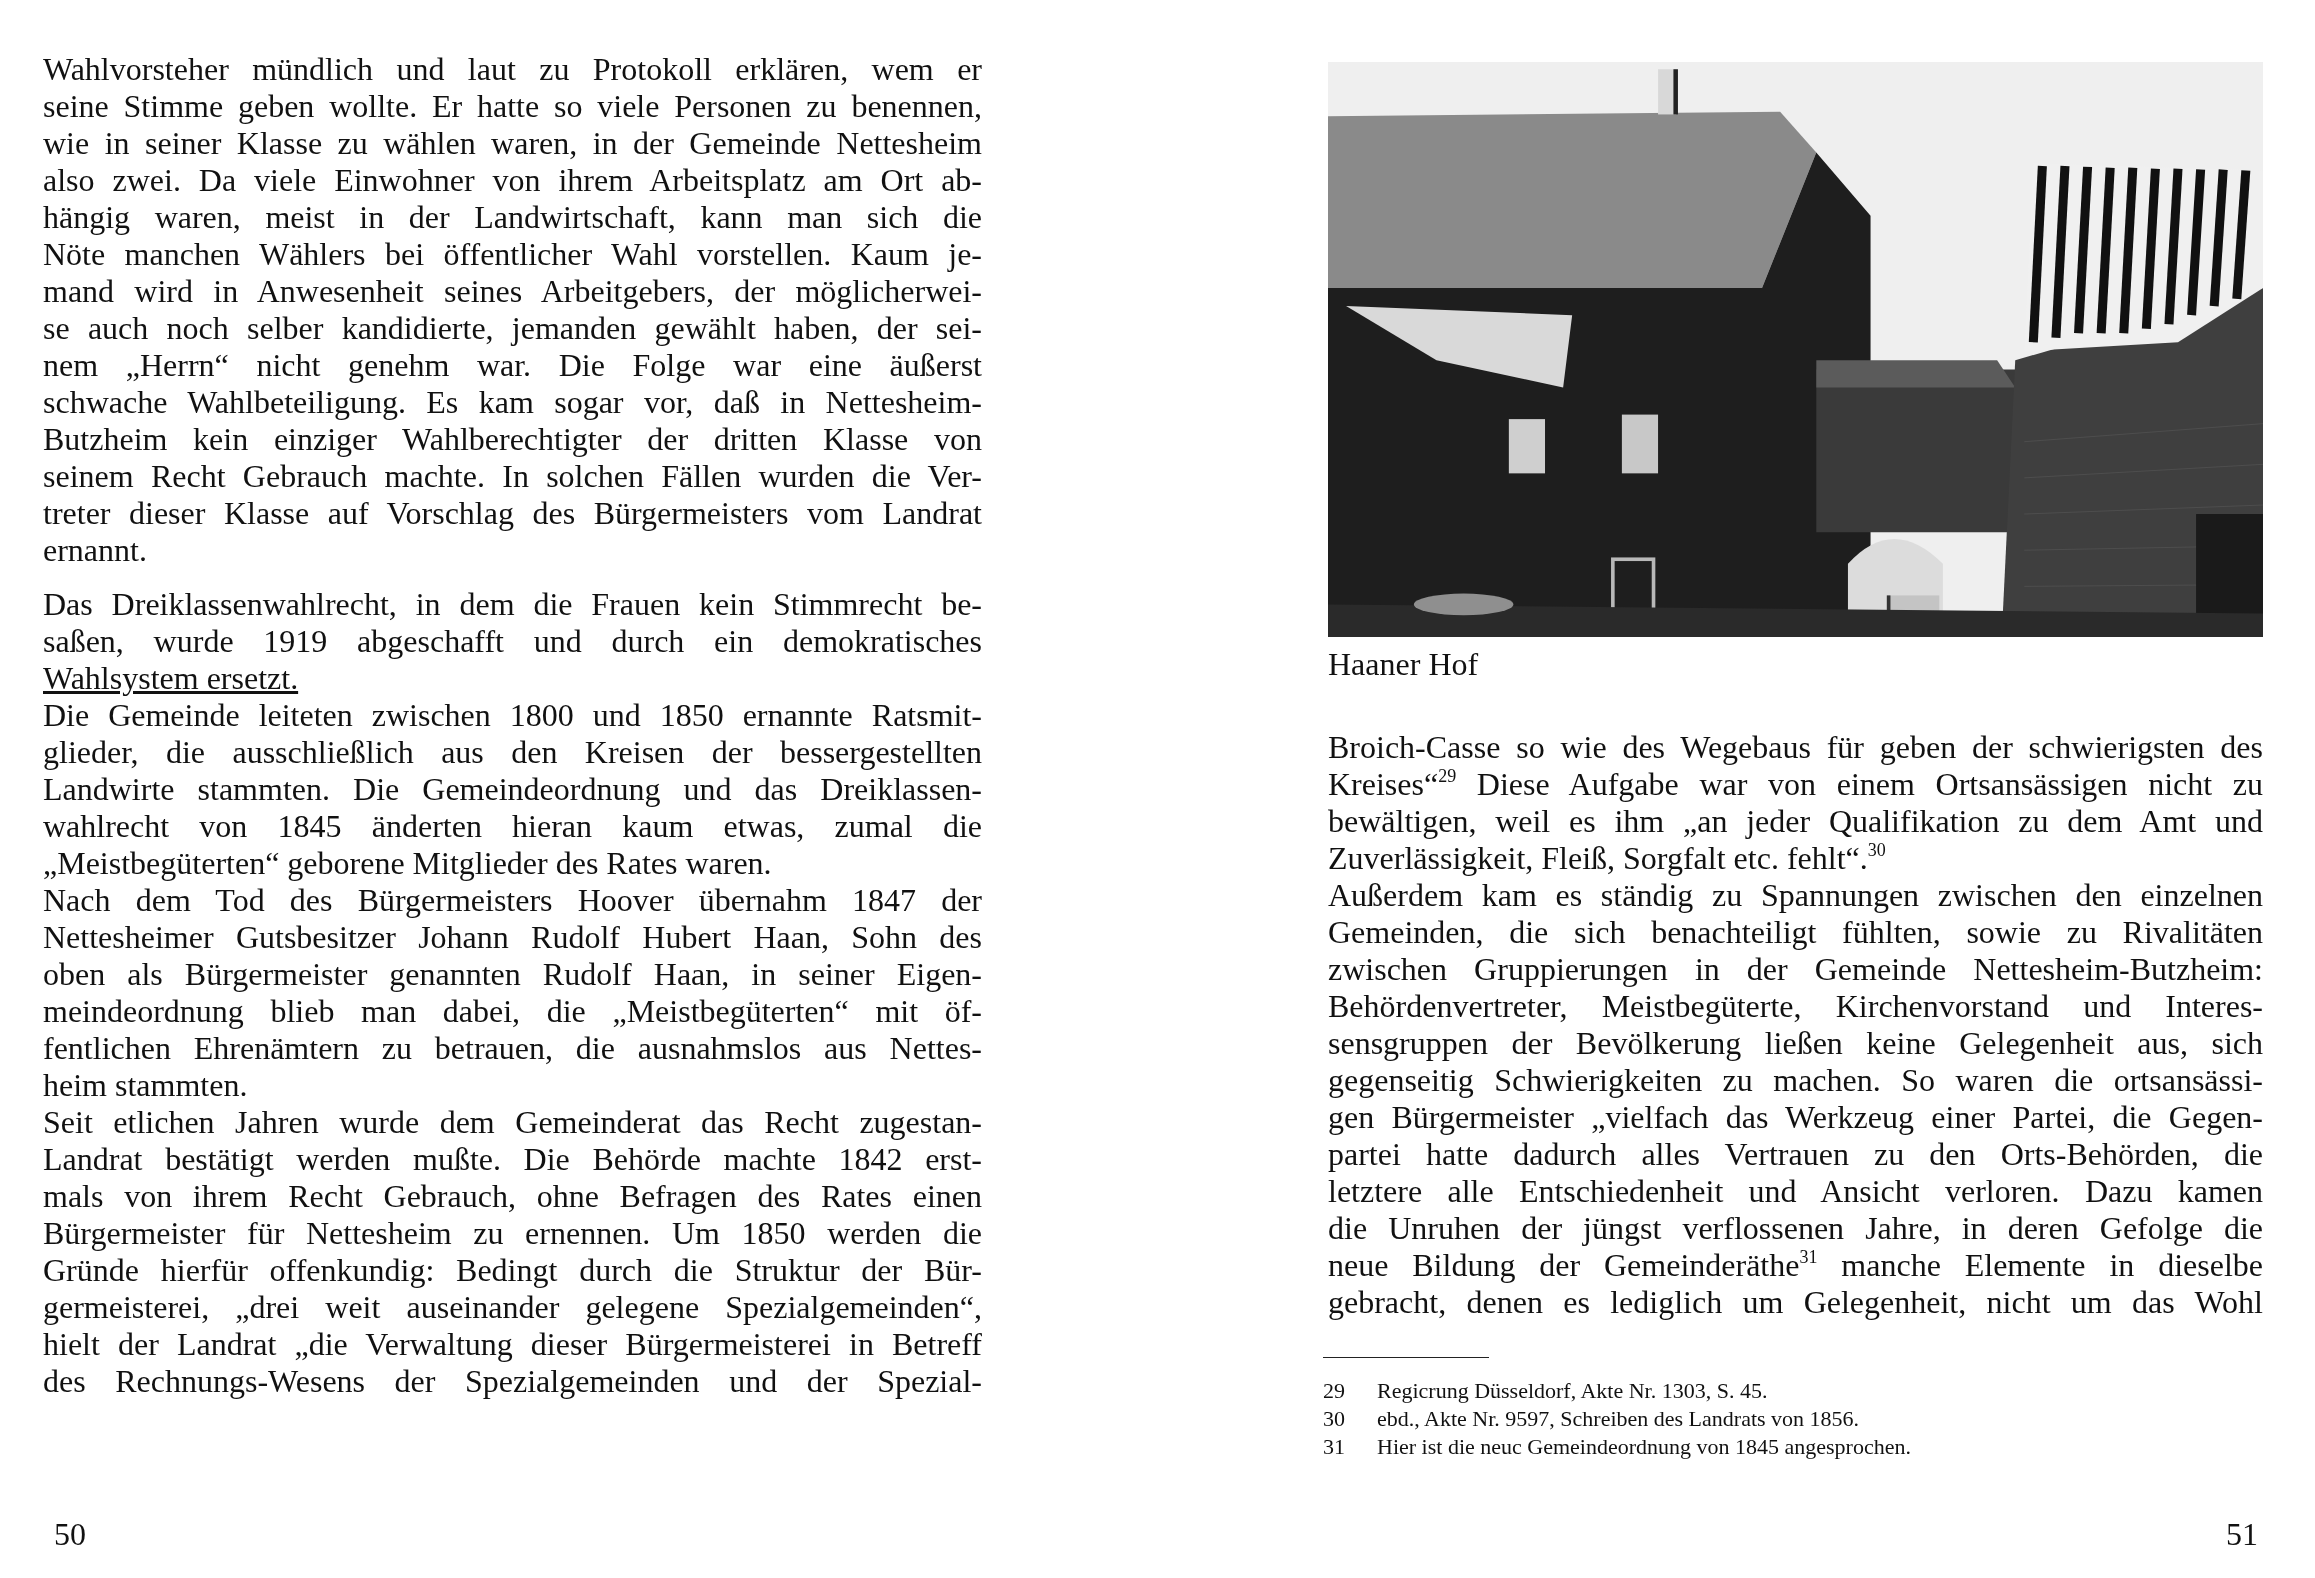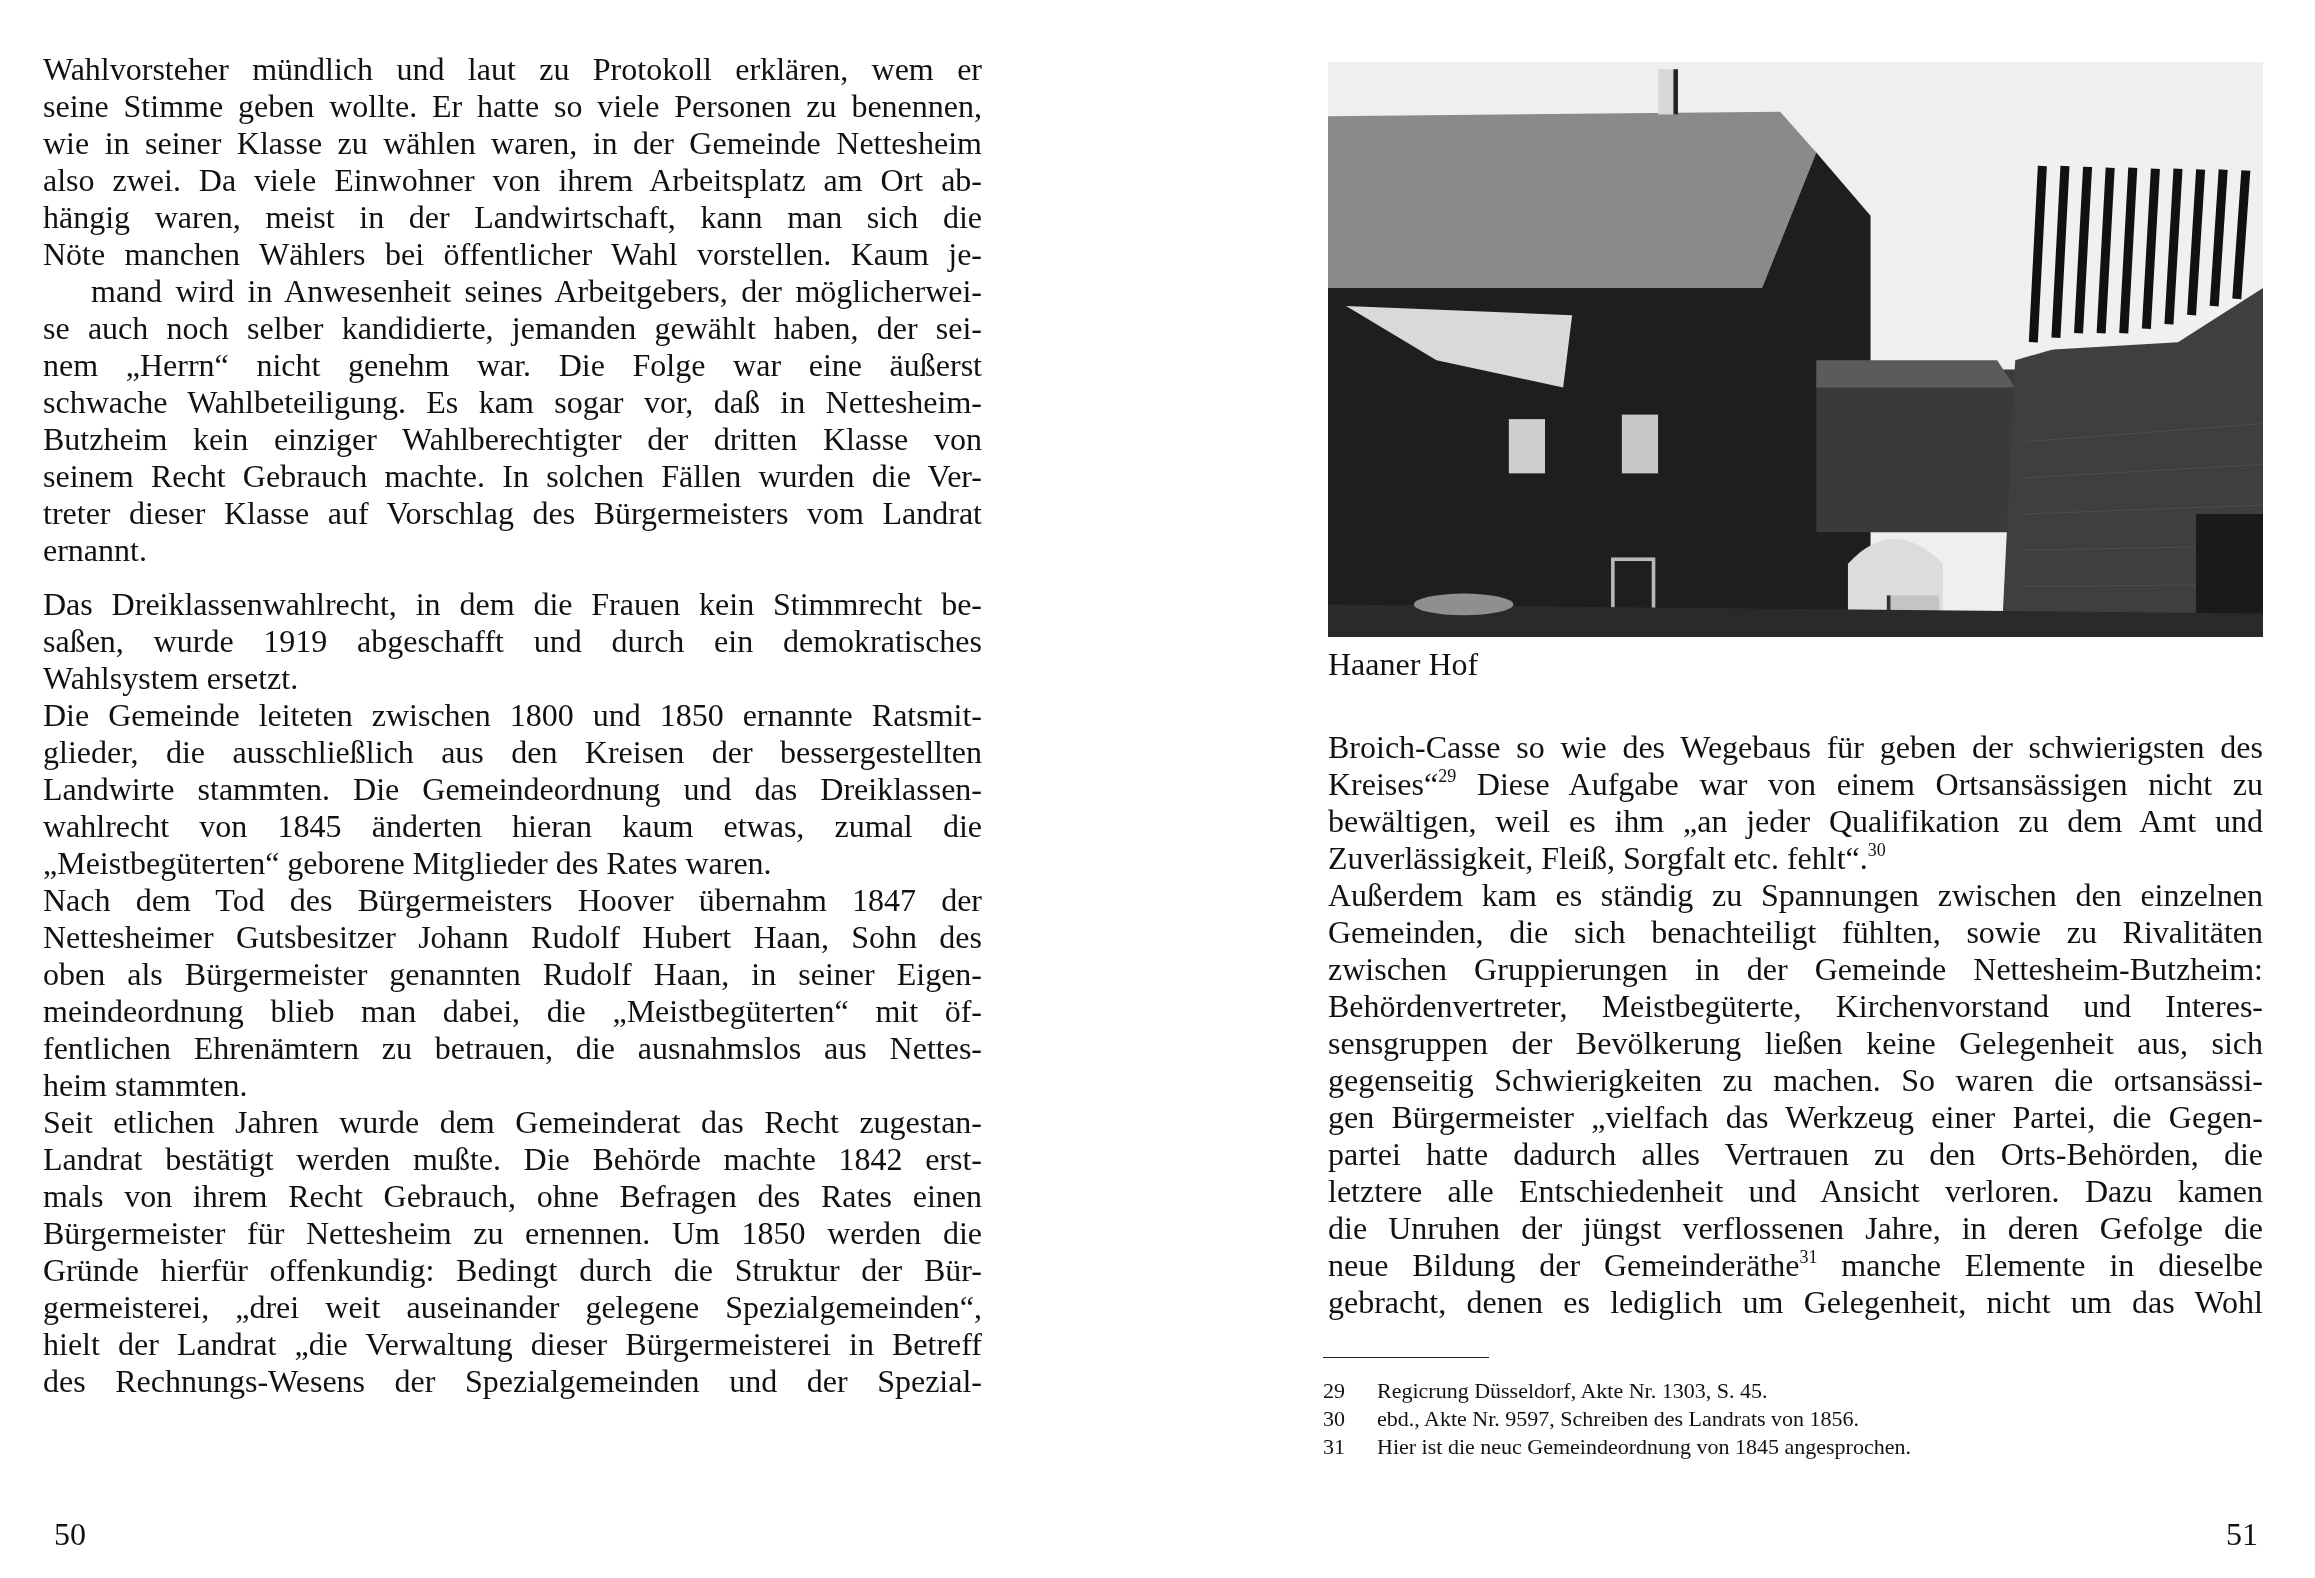--- a/index.html
+++ b/index.html
@@ -40,31 +40,31 @@
 <body>
 
 <div class="page page-left">
   <div class="col col-left" id="left-col">
       <span class="line" style="display: block;">Wahlvorsteher mündlich und laut zu Protokoll erklären, wem er</span>
       <span class="line" style="display: block;">seine Stimme geben wollte. Er hatte so viele Personen zu benennen,</span>
       <span class="line" style="display: block;">wie in seiner Klasse zu wählen waren, in der Gemeinde Nettesheim</span>
       <span class="line" style="display: block;">also zwei. Da viele Einwohner von ihrem Arbeitsplatz am Ort ab-</span>
       <span class="line" style="display: block;">hängig waren, meist in der Landwirtschaft, kann man sich die</span>
       <span class="line" style="display: block;">Nöte manchen Wählers bei öffentlicher Wahl vorstellen. Kaum je-</span>
-      <span class="line" style="display: block; margin-left: 48px;">mand wird in Anwesenheit seines Arbeitgebers, der möglicherwei-</span>
+      <span class="line" style="display: block;">mand wird in Anwesenheit seines Arbeitgebers, der möglicherwei-</span>
       <span class="line" style="display: block;">se auch noch selber kandidierte, jemanden gewählt haben, der sei-</span>
       <span class="line" style="display: block;">nem „Herrn“ nicht genehm war. Die Folge war eine äußerst</span>
       <span class="line" style="display: block;">schwache Wahlbeteiligung. Es kam sogar vor, daß in Nettesheim-</span>
       <span class="line" style="display: block;">Butzheim kein einziger Wahlberechtigter der dritten Klasse von</span>
       <span class="line" style="display: block;">seinem Recht Gebrauch machte. In solchen Fällen wurden die Ver-</span>
       <span class="line" style="display: block;">treter dieser Klasse auf Vorschlag des Bürgermeisters vom Landrat</span>
       <span class="line last" style="display: block;">ernannt.</span>
       <span class="line" style="display: block; margin-top: 17px;">Das Dreiklassenwahlrecht, in dem die Frauen kein Stimmrecht be-</span>
       <span class="line" style="display: block;">saßen, wurde 1919 abgeschafft und durch ein demokratisches</span>
-      <span class="line last" style="display: block;">Wahlsystem ersetzt.</span>
+      <span class="line last" style="display: block; text-decoration: underline;">Wahlsystem ersetzt.</span>
       <span class="line" style="display: block;">Die Gemeinde leiteten zwischen 1800 und 1850 ernannte Ratsmit-</span>
       <span class="line" style="display: block;">glieder, die ausschließlich aus den Kreisen der bessergestellten</span>
       <span class="line" style="display: block;">Landwirte stammten. Die Gemeindeordnung und das Dreiklassen-</span>
       <span class="line" style="display: block;">wahlrecht von 1845 änderten hieran kaum etwas, zumal die</span>
       <span class="line last" style="display: block;">„Meistbegüterten“ geborene Mitglieder des Rates waren.</span>
       <span class="line" style="display: block;">Nach dem Tod des Bürgermeisters Hoover übernahm 1847 der</span>
       <span class="line" style="display: block;">Nettesheimer Gutsbesitzer Johann Rudolf Hubert Haan, Sohn des</span>
       <span class="line" style="display: block;">oben als Bürgermeister genannten Rudolf Haan, in seiner Eigen-</span>
       <span class="line" style="display: block;">meindeordnung blieb man dabei, die „Meistbegüterten“ mit öf-</span>
       <span class="line" style="display: block;">fentlichen Ehrenämtern zu betrauen, die ausnahmslos aus Nettes-</span>

